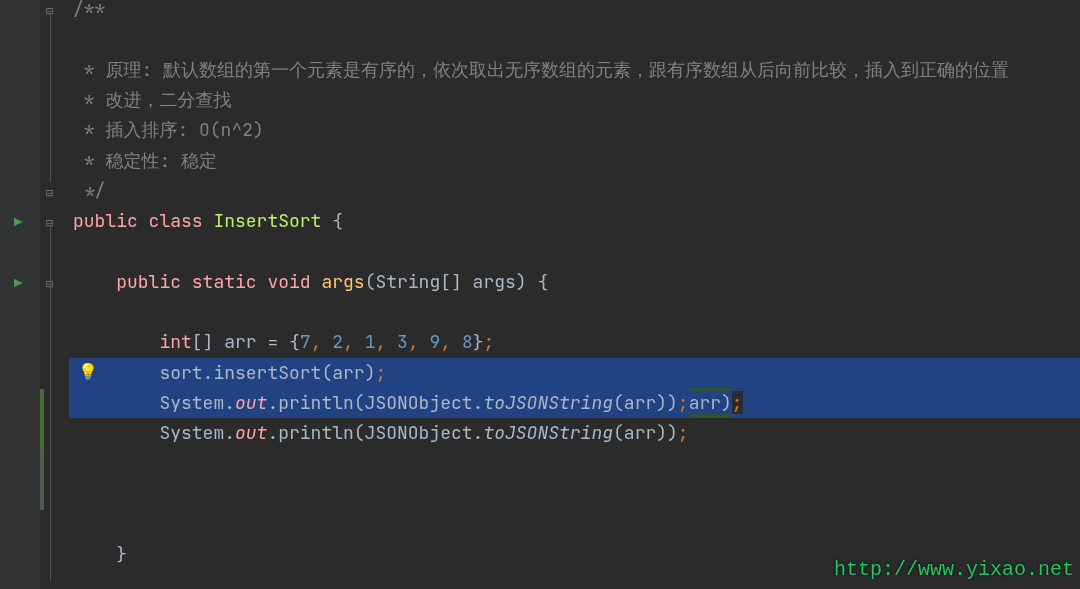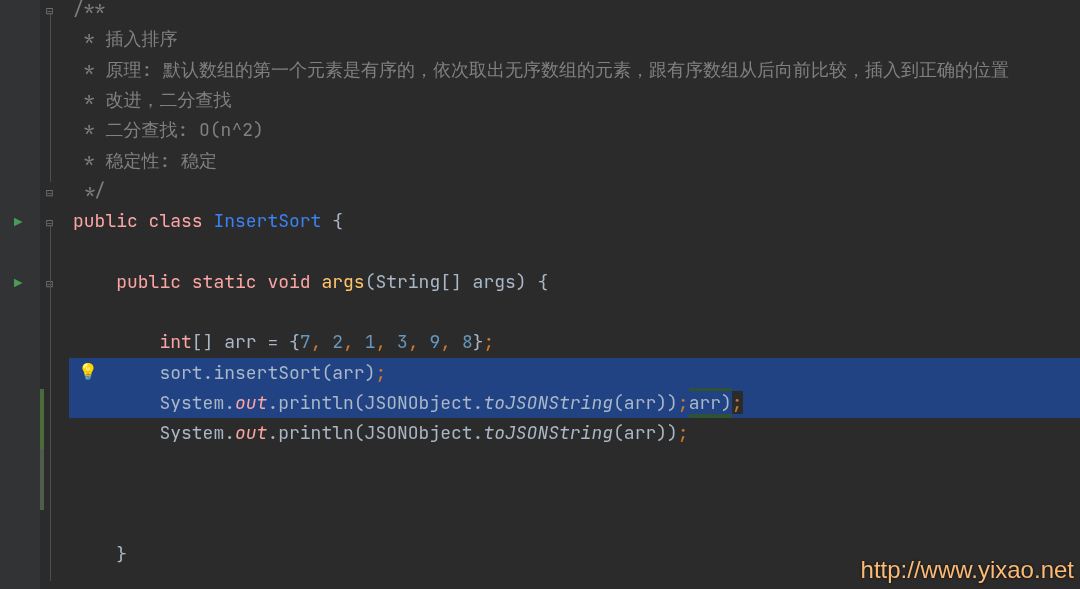--- a/index.html
+++ b/index.html
@@ -9,28 +9,28 @@
 .bulb{position:absolute;left:78px;top:357px;font-size:16px;z-index:5}
 .fold-col{width:28px;background:#2b2b2b;flex-shrink:0;position:relative;border-right:1px solid #2b2b2b}
 .fold{position:absolute;left:6px;color:#6e6e6e;font-size:12px;user-select:none}
 .fold-line{position:absolute;left:10px;width:1px;background:#4e4e4e}
 .code{flex:1;position:relative;white-space:pre;color:#a9b7c6}
 .line{position:absolute;left:0;right:0;height:30.3px;padding-left:4px}
 .sel{background:#214283}
 .change-marker{position:absolute;left:40px;width:4px;height:30.3px;background:#4a6b3a;z-index:4}
 .c-comment{color:#808080}
 .c-keyword{color:#fca5a5}
-.c-class{color:#3b82f6}
+.c-class{color:#bef264}
 .c-method{color:#ffc66d}
 .c-num{color:#6897bb}
 .c-field{color:#fca5a5;font-style:italic}
 .c-static{font-style:italic}
 .c-br{color:#a9b7c6}
 .c-semi{color:#cc7832}
-.watermark{position:absolute;right:6px;bottom:4px;color:#fdba74;font-family:Liberation Sans, sans-serif;font-size:24px;text-shadow:0 0 3px rgba(0,0,0,.8);z-index:9}
+.watermark{position:absolute;right:6px;bottom:4px;color:#22c55e;font-family:Liberation Mono, monospace;font-size:20px;text-shadow:0 0 3px rgba(0,0,0,.8);z-index:9}
 .hlbox{display:inline-block;background:#2f5232}
 </style>
 </head>
 <body>
 
 <div class="editor">
   <div class="gutter">
     <span class="run-icon" style="top:207px">▶</span>
     <span class="run-icon" style="top:268px">▶</span>
   </div>
@@ -42,27 +42,26 @@
     <span class="fold" style="top:178px">⊟</span>
     <span class="fold" style="top:208px">⊟</span>
     <span class="fold" style="top:269px">⊟</span>
     <div class="fold-line" style="top:14px;height:168px"></div>
     <div class="fold-line" style="top:226px;height:355px"></div>
   </div>
   <div class="code">
 
     <div class="line" style="top:-6px"><span class="c-comment">/**</span></div>
 
-    <div class="line" style="top:24.3px"><span class="c-comment"><span> * </span><span>插入排序</span></span></div>
 
     <div class="line" style="top:54.6px"><span class="c-comment"> * 原理: 默认数组的第一个元素是有序的，依次取出无序数组的元素，跟有序数组从后向前比较，插入到正确的位置</span></div>
 
     <div class="line" style="top:84.9px"><span class="c-comment"> * 改进，二分查找</span></div>
 
-    <div class="line" style="top:115.2px"><span class="c-comment"><span> * 二分查找: </span><span style="">O(n^2)</span></span></div>
+    <div class="line" style="top:115.2px"><span class="c-comment"><span> * 插入排序: </span><span style="">O(n^2)</span></span></div>
 
     <div class="line" style="top:145.5px"><span class="c-comment"> * 稳定性: 稳定</span></div>
 
     <div class="line" style="top:175.8px"><span class="c-comment"> */</span></div>
 
     <div class="line" style="top:206.1px"><span class="c-keyword">public </span><span class="c-keyword">class </span><span class="c-class">InsertSort </span><span class="c-br">{</span></div>
 
     <div class="line" style="top:266.7px">    <span class="c-keyword">public </span><span class="c-keyword">static </span><span class="c-keyword">void </span><span class="c-method">args</span><span>(String[] args) {</span></div>
 
 

